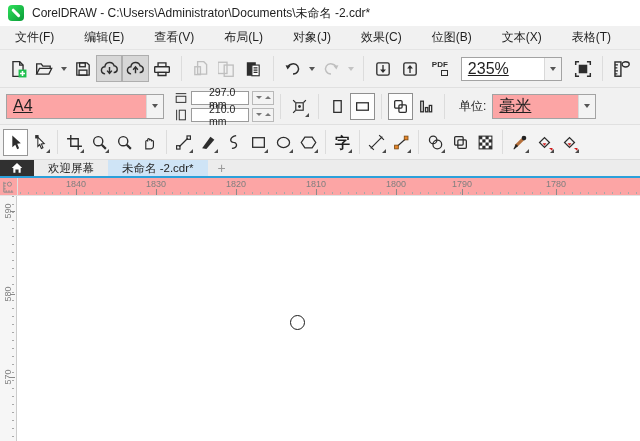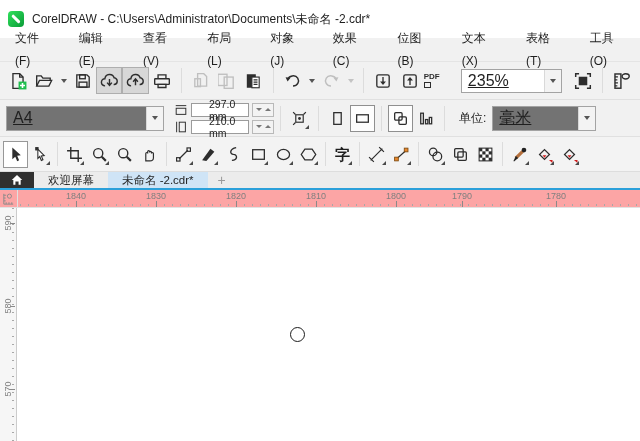--- a/index.html
+++ b/index.html
@@ -3,52 +3,52 @@
 <meta charset="utf-8">
 <style>
   * { margin:0; padding:0; box-sizing:border-box; }
   html,body { width:640px; height:441px; overflow:hidden; background:#fff;
     font-family:"Liberation Sans", sans-serif; color:#1f1f1f; }
   svg { display:block; }
   .icon { color:#2d2d2d; }
   .disabled .icon { color:#bfbfbf; }
 
   
-  .titlebar { height:38px; background:#fff; display:flex; align-items:center;
+  .titlebar { height:26px; background:#fff; display:flex; align-items:center;
     padding-left:8px; gap:8px; font-size:12px; }
 
   
   .menubar { height:24px; background:#f1f1f1; display:flex; align-items:center;
     font-size:12px; border-bottom:1px solid #e4e4e4; }
   .menu-item { padding:0 15px; line-height:23px; cursor:default; }
 
   
   .toolbar { height:38px; background:#f1f1f1; display:flex; align-items:center;
     padding:0 5px; border-bottom:1px solid #e0e0e0; }
   .tbtn { width:27px; height:27px; display:flex; align-items:center; justify-content:center;
     position:relative; border:1px solid transparent; }
   .tbtn.pressed { background:#d7d7d7; border-color:#aeaeae; }
   .sep { width:1px; height:25px; background:#dcdcdc; margin:0 6px; flex:none; }
   .caret { width:0; height:0; border-left:3.5px solid transparent;
     border-right:3.5px solid transparent; border-top:4px solid #555; }
   .caret-btn { width:13px; height:27px; display:flex; align-items:center; justify-content:center; }
   .caret-btn.disabled .caret { border-top-color:#c3c3c3; }
-  .pdfbtn { display:flex; flex-direction:column; align-items:flex-start; justify-content:center;
+  .pdfbtn { display:flex; flex-direction:column; align-items:flex-end; justify-content:center;
     font-size:8px; font-weight:bold; line-height:8px; color:#2d2d2d; }
   .combo { height:24px; background:#fff; border:1px solid #a3a3a3; display:flex;
     align-items:stretch; font-size:16px;text-decoration:underline; }
   .combo .val { flex:1; display:flex; align-items:center; padding-left:6px; }
   .combo .dd { width:17px; display:flex; align-items:center; justify-content:center;
     border-left:1px solid #d9d9d9; background:#f3f3f3; }
   .zoom-combo { width:104px; margin:0 8px 0 12px; }
 
   
   .propbar { height:37px; background:#f1f1f1; display:flex; align-items:center;
     padding:0 6px; border-bottom:1px solid #e0e0e0; font-size:12px; }
-  .combo.gray { background:#737373; }
+  .combo.gray { background:#fca5a5; }
   .pagesize { width:158px; height:25px; }
   .dims { display:flex; flex-direction:column; gap:3px; margin-left:10px; }
   .dimrow { display:flex; align-items:center; gap:3px; }
   .dim-input { width:58px; height:14px; background:#fff; border:1px solid #9b9b9b;
     font-size:10.5px; display:flex; align-items:center; padding-left:17px; }
   .spin { width:22px; height:14px; border:1px solid #b9b9b9; background:#f3f3f3;
     display:flex; align-items:center; justify-content:center; gap:3px; }
   .tri-dn { width:0;height:0;border-left:3px solid transparent;border-right:3px solid transparent;
     border-top:3.5px solid #777; }
   .tri-up { width:0;height:0;border-left:3px solid transparent;border-right:3px solid transparent;
@@ -309,21 +309,20 @@
 <div class="menubar">
   <span class="menu-item">文件(F)</span>
   <span class="menu-item">编辑(E)</span>
   <span class="menu-item">查看(V)</span>
   <span class="menu-item">布局(L)</span>
   <span class="menu-item">对象(J)</span>
   <span class="menu-item">效果(C)</span>
   <span class="menu-item">位图(B)</span>
   <span class="menu-item">文本(X)</span>
   <span class="menu-item">表格(T)</span>
-  <span class="menu-item">工具(O)</span>
 </div>
 
 <div class="toolbar">
   <div class="tbtn">
       <svg class="icon" width="18" height="18" viewBox="0 0 16 16">
         <use href="#s-new"></use>
       </svg>
     </div>
   <div class="tbtn">
       <svg class="icon" width="18" height="18" viewBox="0 0 16 16">

